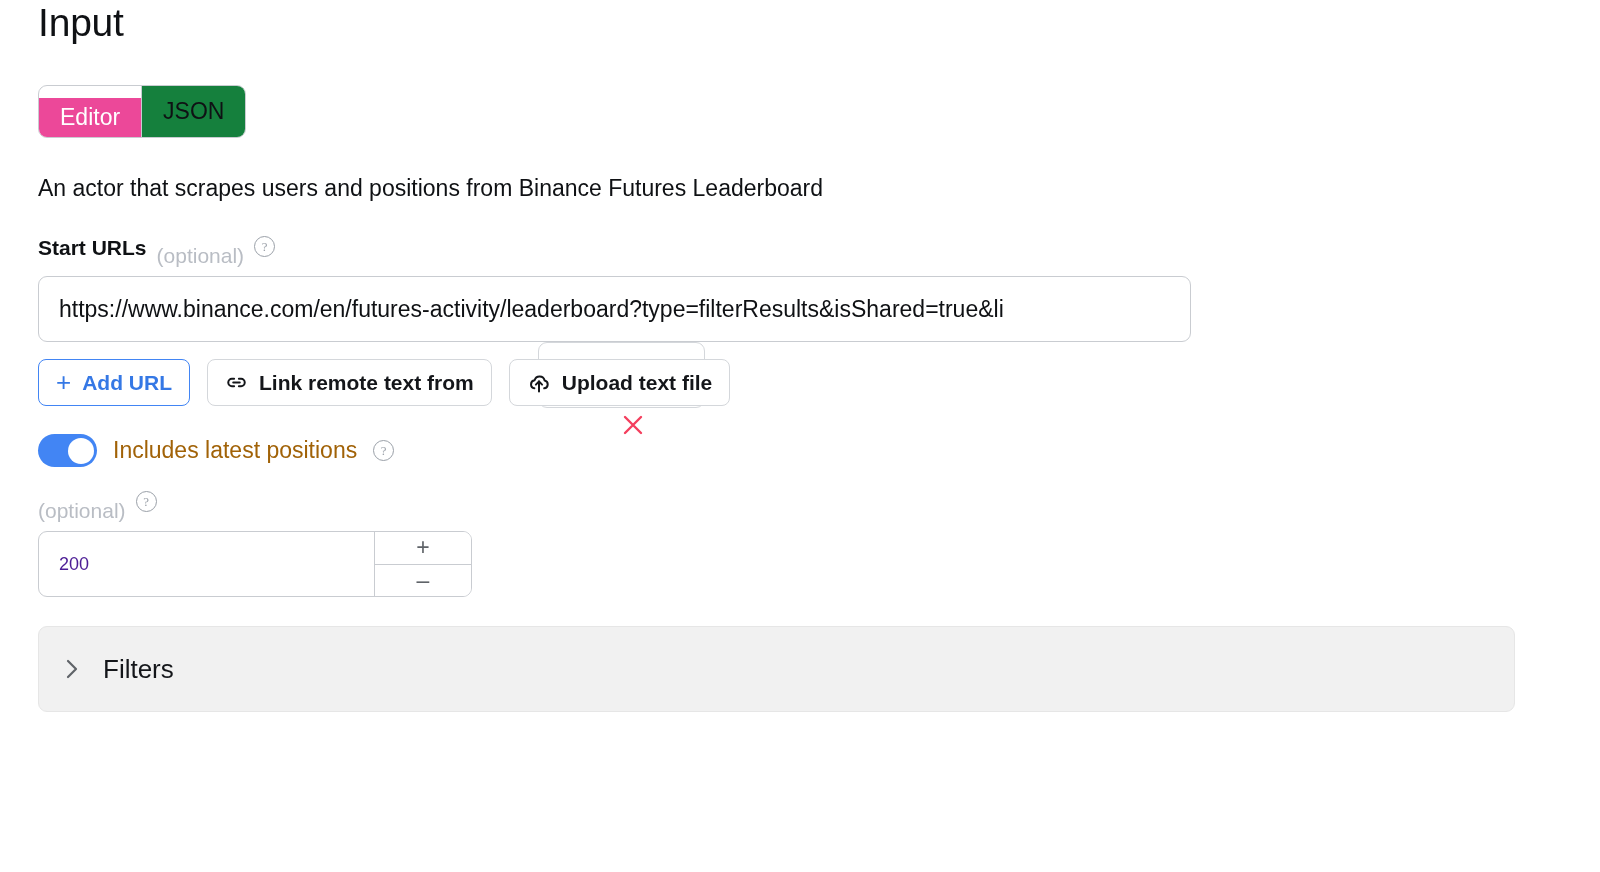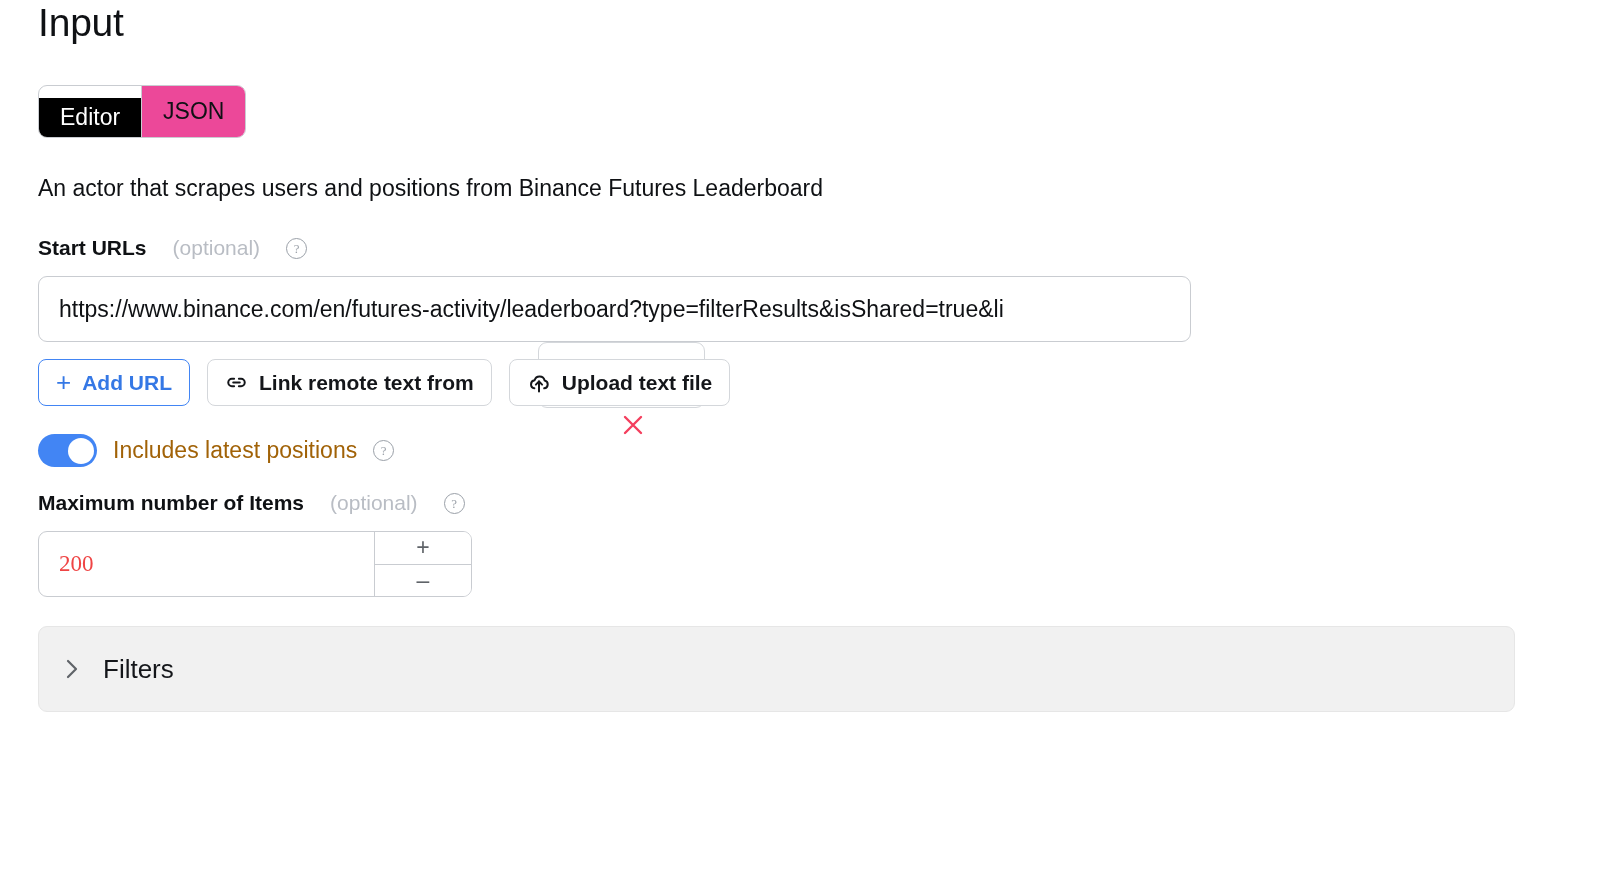--- a/index.html
+++ b/index.html
@@ -43,27 +43,27 @@
     background: #ffffff;
   }
   .seg-btn {
     display: flex;
     align-items: center;
     justify-content: center;
     font-size: 23px;
     padding: 0 21px;
     cursor: pointer;
     user-select: none;
-    background: #ec4899;
+    background: #15803d;
     color: #0f1114;
     border: none;
     font-family: inherit;
   }
   .seg-btn.active {
-    background: #000000;
+    background: #ec4899;
     color: #ffffff;
     margin-top: 12px;
   }
   .seg-divider {
     width: 1px;
     background: #c9ccd1;
   }
 
   
   .description {
@@ -72,33 +72,33 @@
     top: 172px;
     font-size: 23px;
     color: #0f1114;
     line-height: 32px;
   }
 
   
   .field-label {
     position: absolute;
     display: flex;
-    align-items: center;
-    gap: 26px;
+    gap: 10px;
     font-size: 21px;
   }
   .label-main {
     font-weight: 700;
     color: #0f1114;
     font-size: 21px;
   }
   .label-optional {
     color: #b9bdc4;
     font-weight: 400;
     font-size: 21px;
+    margin-top: 8px;
   }
   .help-icon {
     width: 21px;
     height: 21px;
     border-radius: 50%;
     border: 1.6px solid #9aa0a8;
     color: #9aa0a8;
     font-size: 13px;
     display: inline-flex;
     align-items: center;
@@ -247,23 +247,23 @@
     height: 66px;
     border: 1px solid #c9ccd1;
     border-radius: 9px;
     overflow: hidden;
     background: #fff;
   }
   .stepper input {
     flex: 1;
     border: none;
     outline: none;
-    font-size: 23px;
-    font-family: Liberation Serif, serif;
-    color: #ef4444;
+    font-size: 18px;
+    font-family: Liberation Sans, sans-serif;
+    color: #4c1d95;
     padding: 0 20px;
     background: transparent;
   }
   .stepper-ctrls {
     width: 97px;
     display: flex;
     flex-direction: column;
     border-left: 1px solid #c9ccd1;
   }
   .step-btn {
@@ -368,21 +368,20 @@
 
   <div class="switch-row">
     <div class="switch">
       <div class="knob"></div>
     </div>
     <span class="switch-label">Includes latest positions</span>
     <span class="help-icon">?</span>
   </div>
 
   <div class="field-label" style="left:38px; top:491px;">
-    <span class="label-main">Maximum number of Items</span>
     <span class="label-optional">(optional)</span>
     <span class="help-icon">?</span>
   </div>
 
   <div class="stepper">
     <input type="text" value="200" style="">
     <div class="stepper-ctrls">
       <button class="step-btn inc">+</button>
       <button class="step-btn dec">–</button>
     </div>

